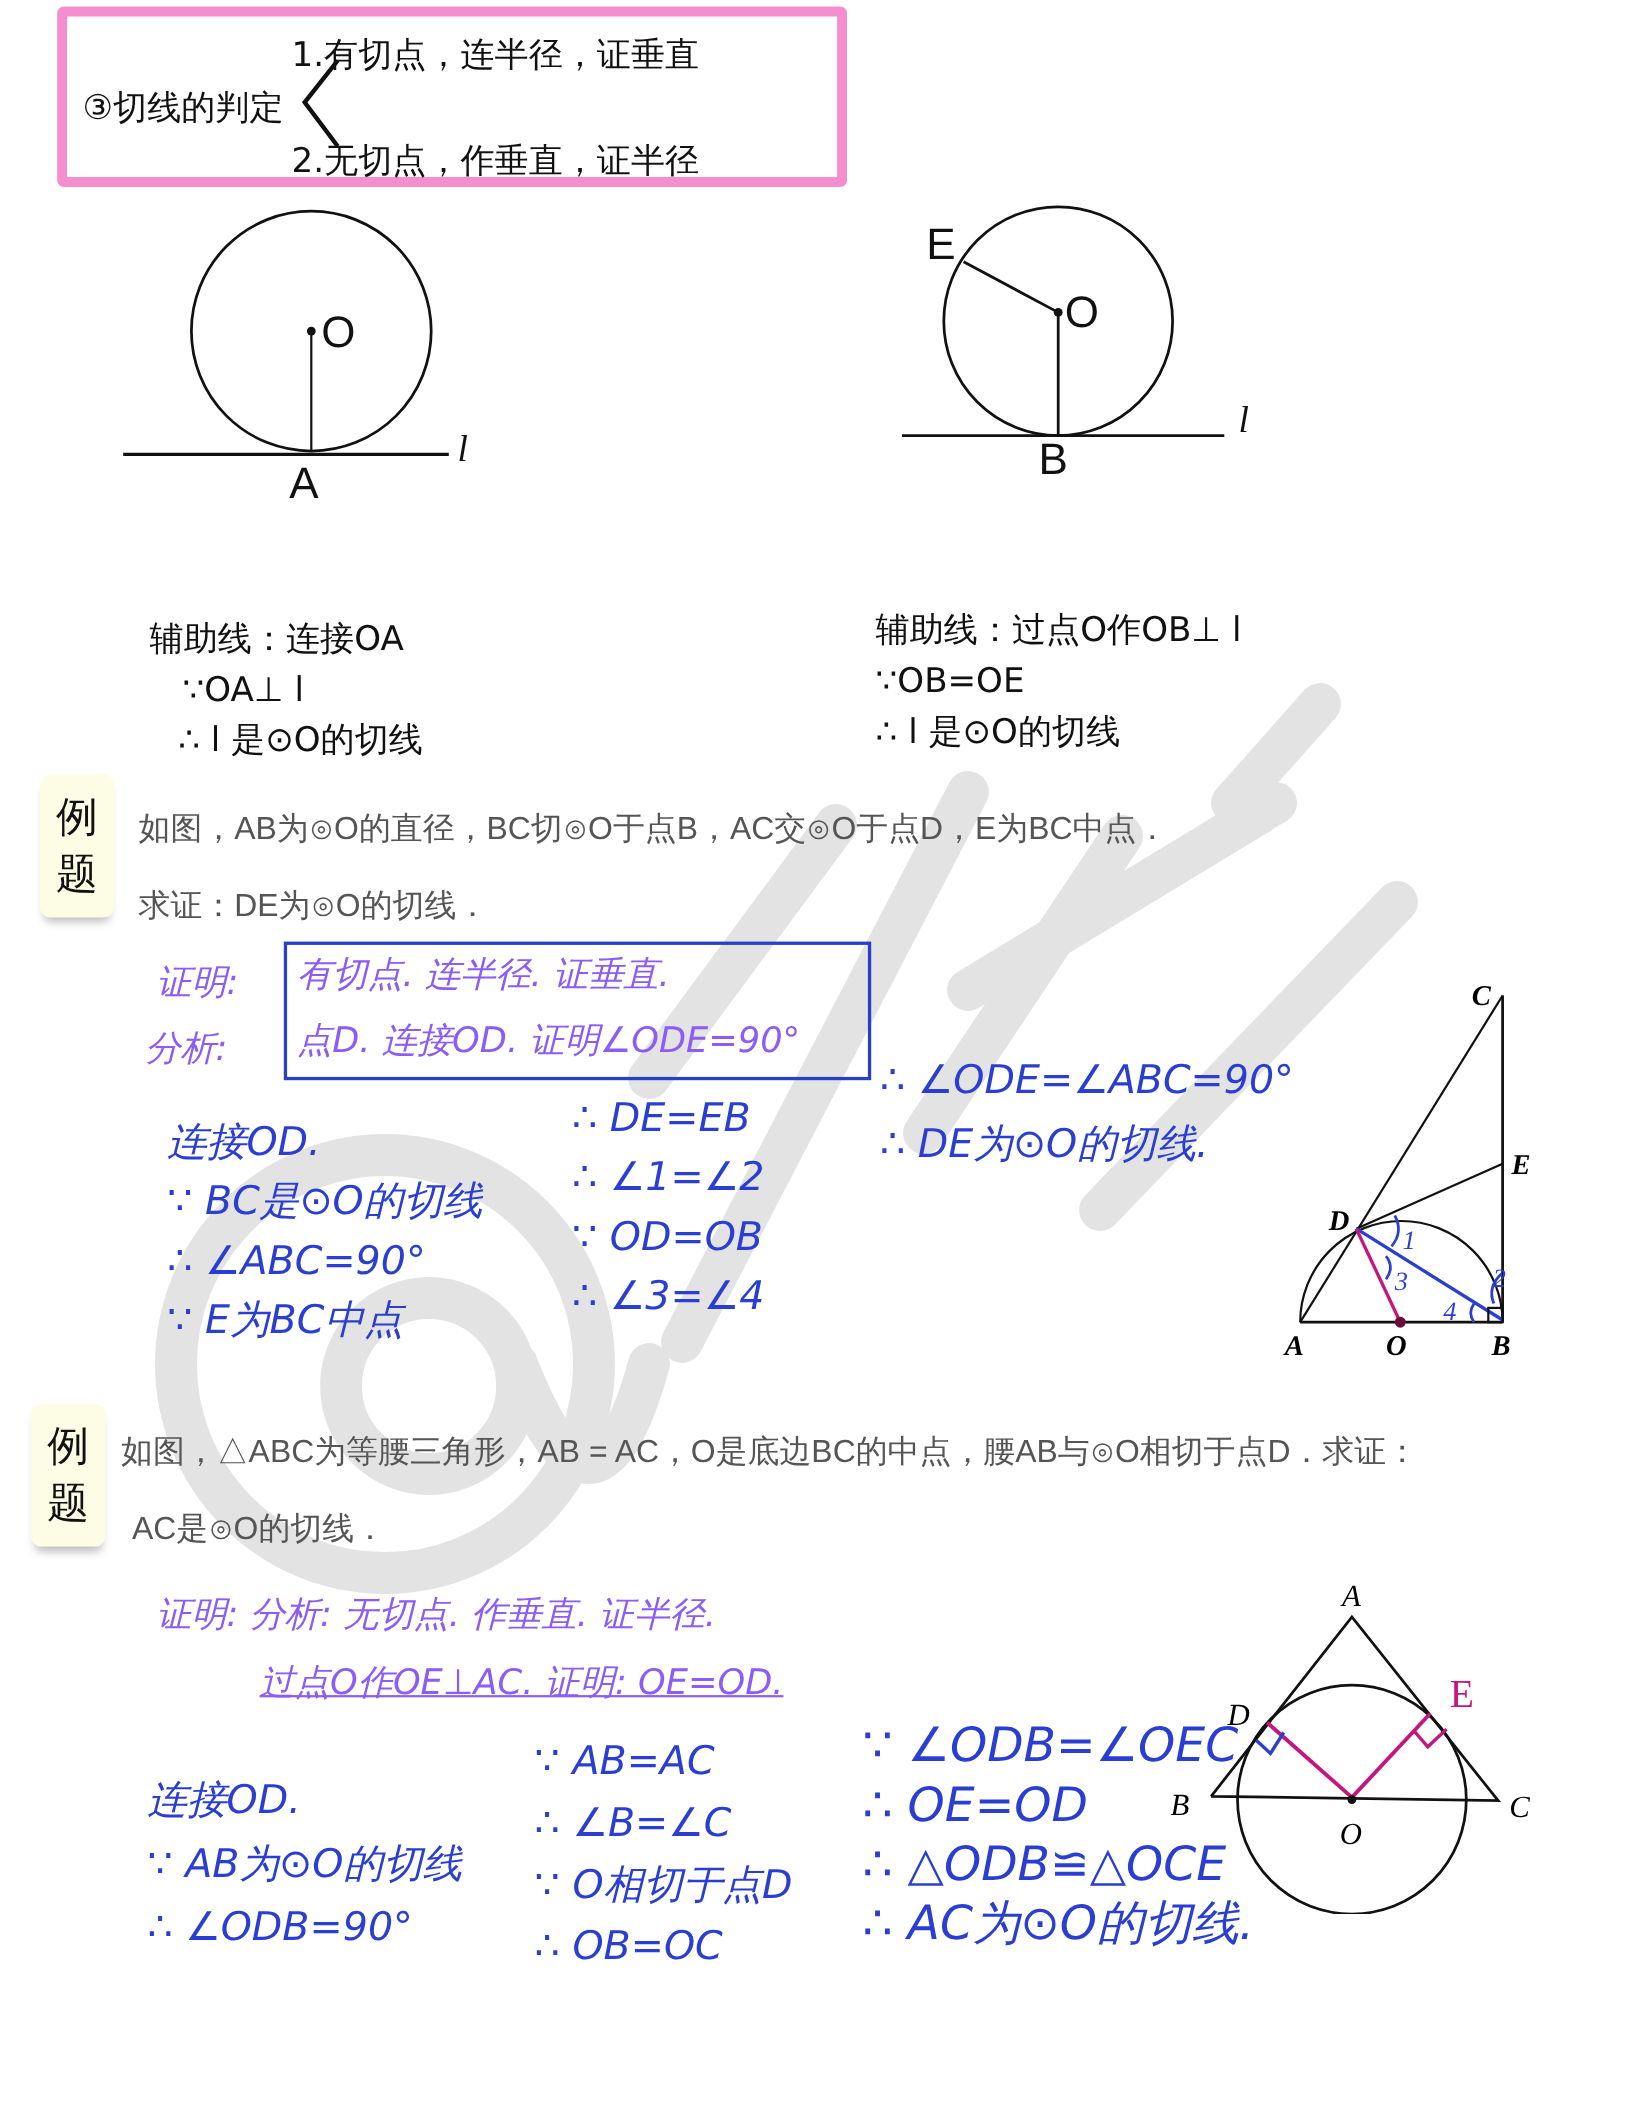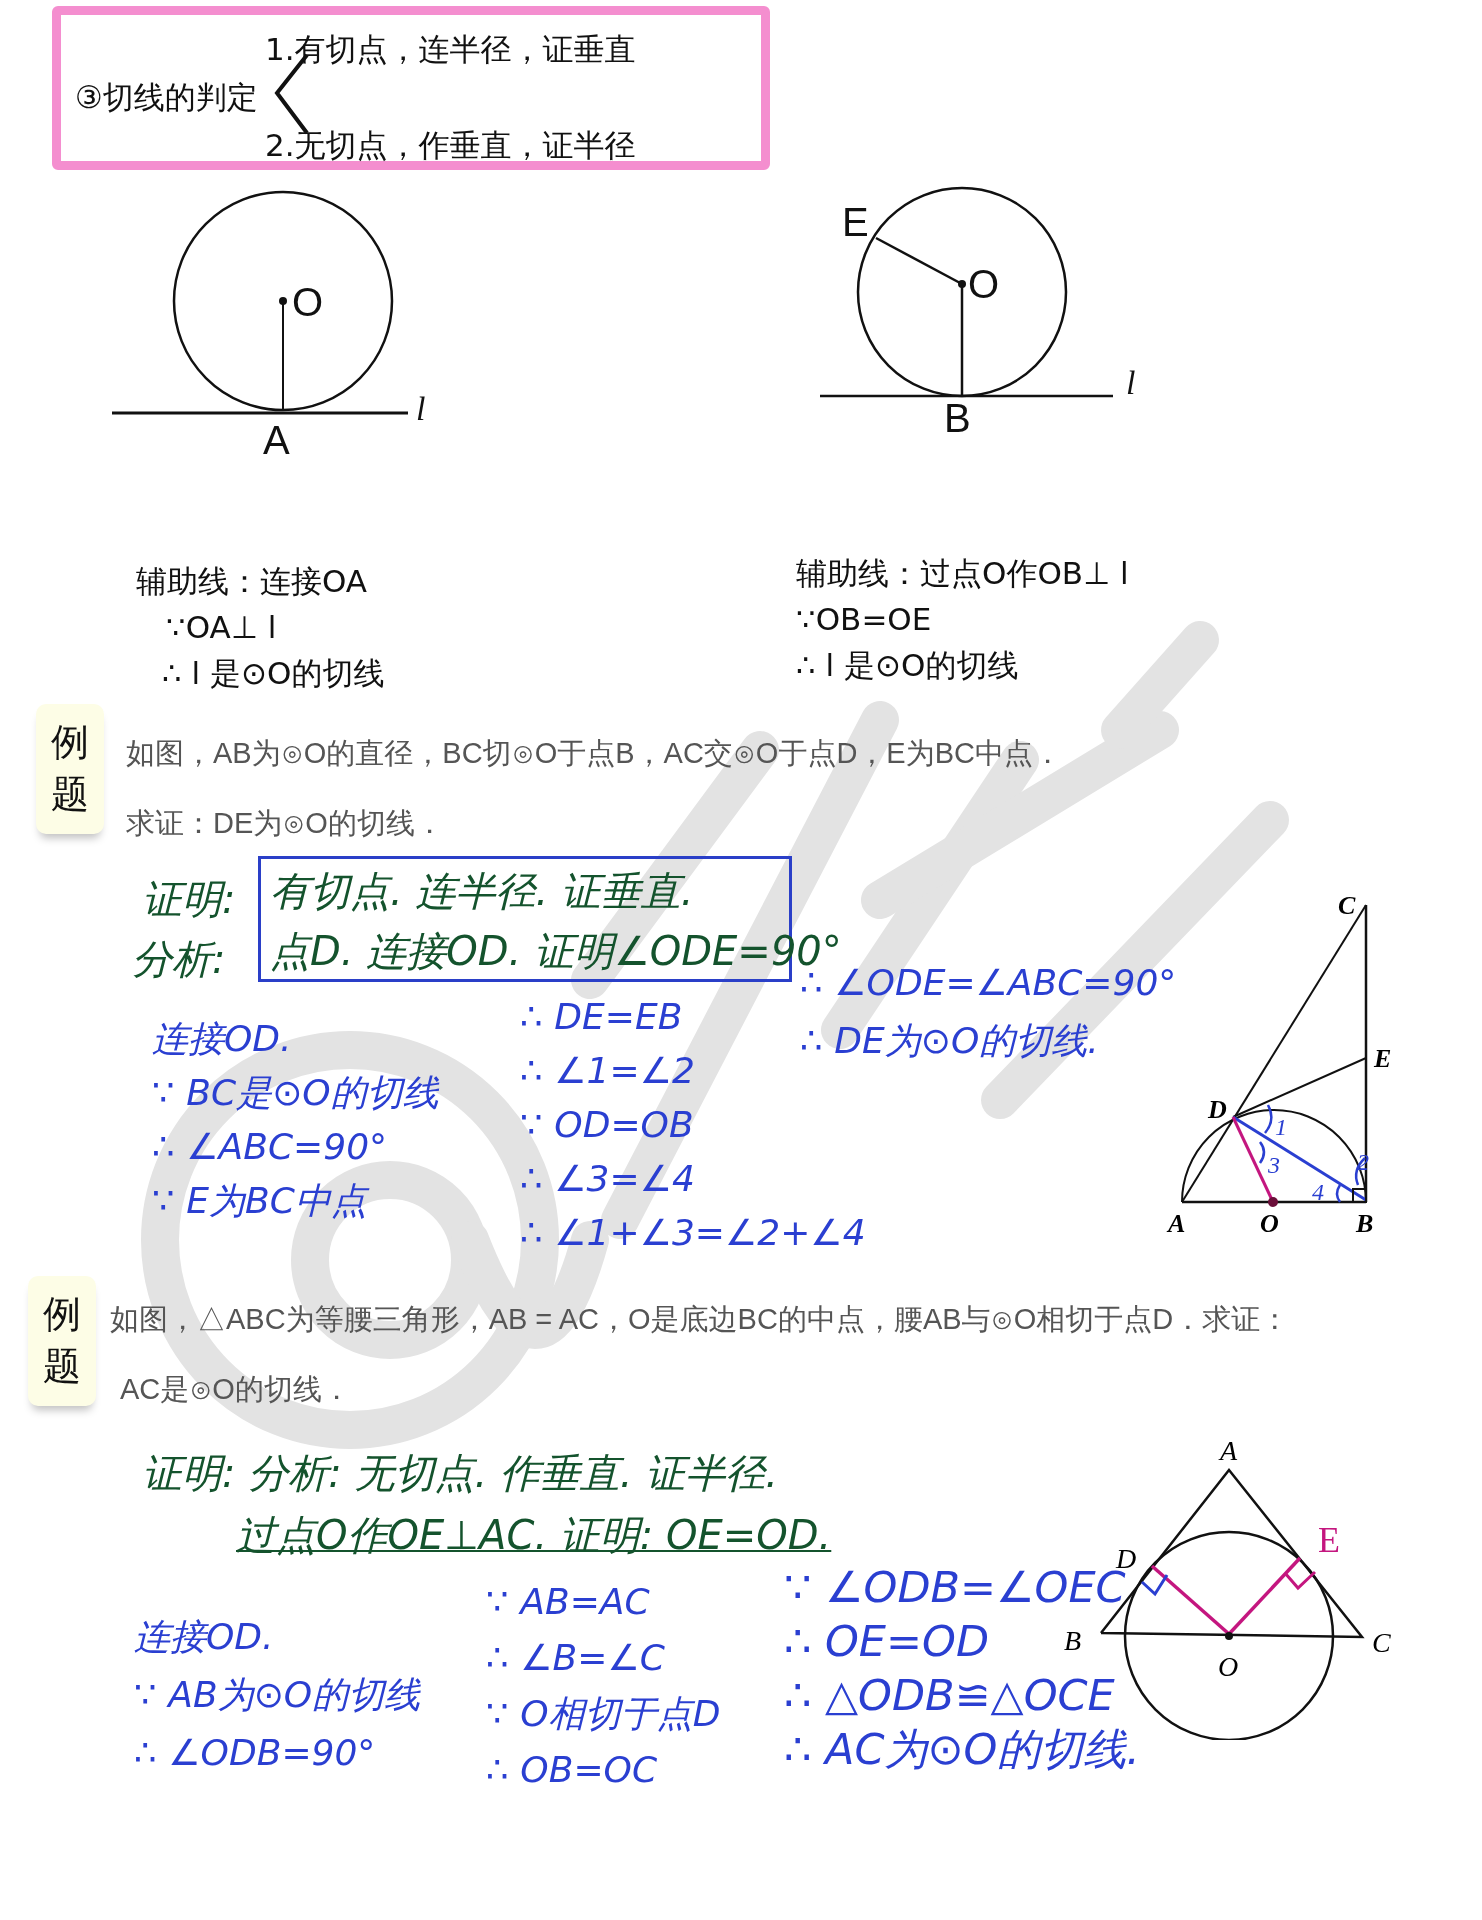--- a/index.html
+++ b/index.html
@@ -26,21 +26,21 @@
   
   .badge { width:68px; height:130px; background:#fdfde6; border-radius:10px;
            box-shadow:0 8px 8px -4px rgba(0,0,0,0.25); font-size:38px; line-height:52px;
            text-align:center; padding-top:12px; box-sizing:border-box; z-index:1; }
   .problem { font-family:Liberation Sans, sans-serif; font-size:29px; color:#555;
              white-space:nowrap; z-index:1; }
 
   
   .hw { font-family:"DejaVu Sans",sans-serif; font-style:italic; white-space:nowrap; z-index:2; }
   .hw-blue { color:#2a3fd1; font-size:36px; }
-  .hw-pink { color:#14532d; font-size:40px; }
+  .hw-pink { color:#8b5cf6; font-size:32px; }
   .analysis-box { left:258px; top:856px; width:534px; height:126px; border:3px solid #2a3fc8;
                   box-sizing:border-box; z-index:2; }
 
   svg text { font-family:"Liberation Serif",serif; }
 </style>
 </head>
 <body>
 
 <svg class="watermark" viewBox="0 0 1250 900">
   <g fill="none" stroke="#e3e3e3" stroke-width="38" stroke-linecap="round">
@@ -115,21 +115,20 @@
   <div>连接OD.</div>
   <div>∵ BC是⊙O的切线</div>
   <div>∴ ∠ABC=90°</div>
   <div>∵ E为BC中点</div>
 </div>
 <div class="abs hw hw-blue" style="left:520px;top:990px;line-height:54px;">
   <div>∴ DE=EB</div>
   <div>∴ ∠1=∠2</div>
   <div>∵ OD=OB</div>
   <div>∴ ∠3=∠4</div>
-  <div>∴ ∠1+∠3=∠2+∠4</div>
 </div>
 <div class="abs hw hw-blue" style="left:800px;top:954px;line-height:58px;">
   <div>∴ ∠ODE=∠ABC=90°</div>
   <div>∴ DE为⊙O的切线.</div>
 </div>
 
 <svg class="abs" style="left:1160px;top:880px;z-index:2;" width="260" height="360">
   <path d="M22 322 A92 92 0 0 1 206 322" fill="none" stroke="#111" stroke-width="2"></path>
   <line x1="22" y1="322" x2="206" y2="322" stroke="#111" stroke-width="2.5"></line>
   <line x1="206" y1="322" x2="206" y2="25" stroke="#111" stroke-width="2.5"></line>

